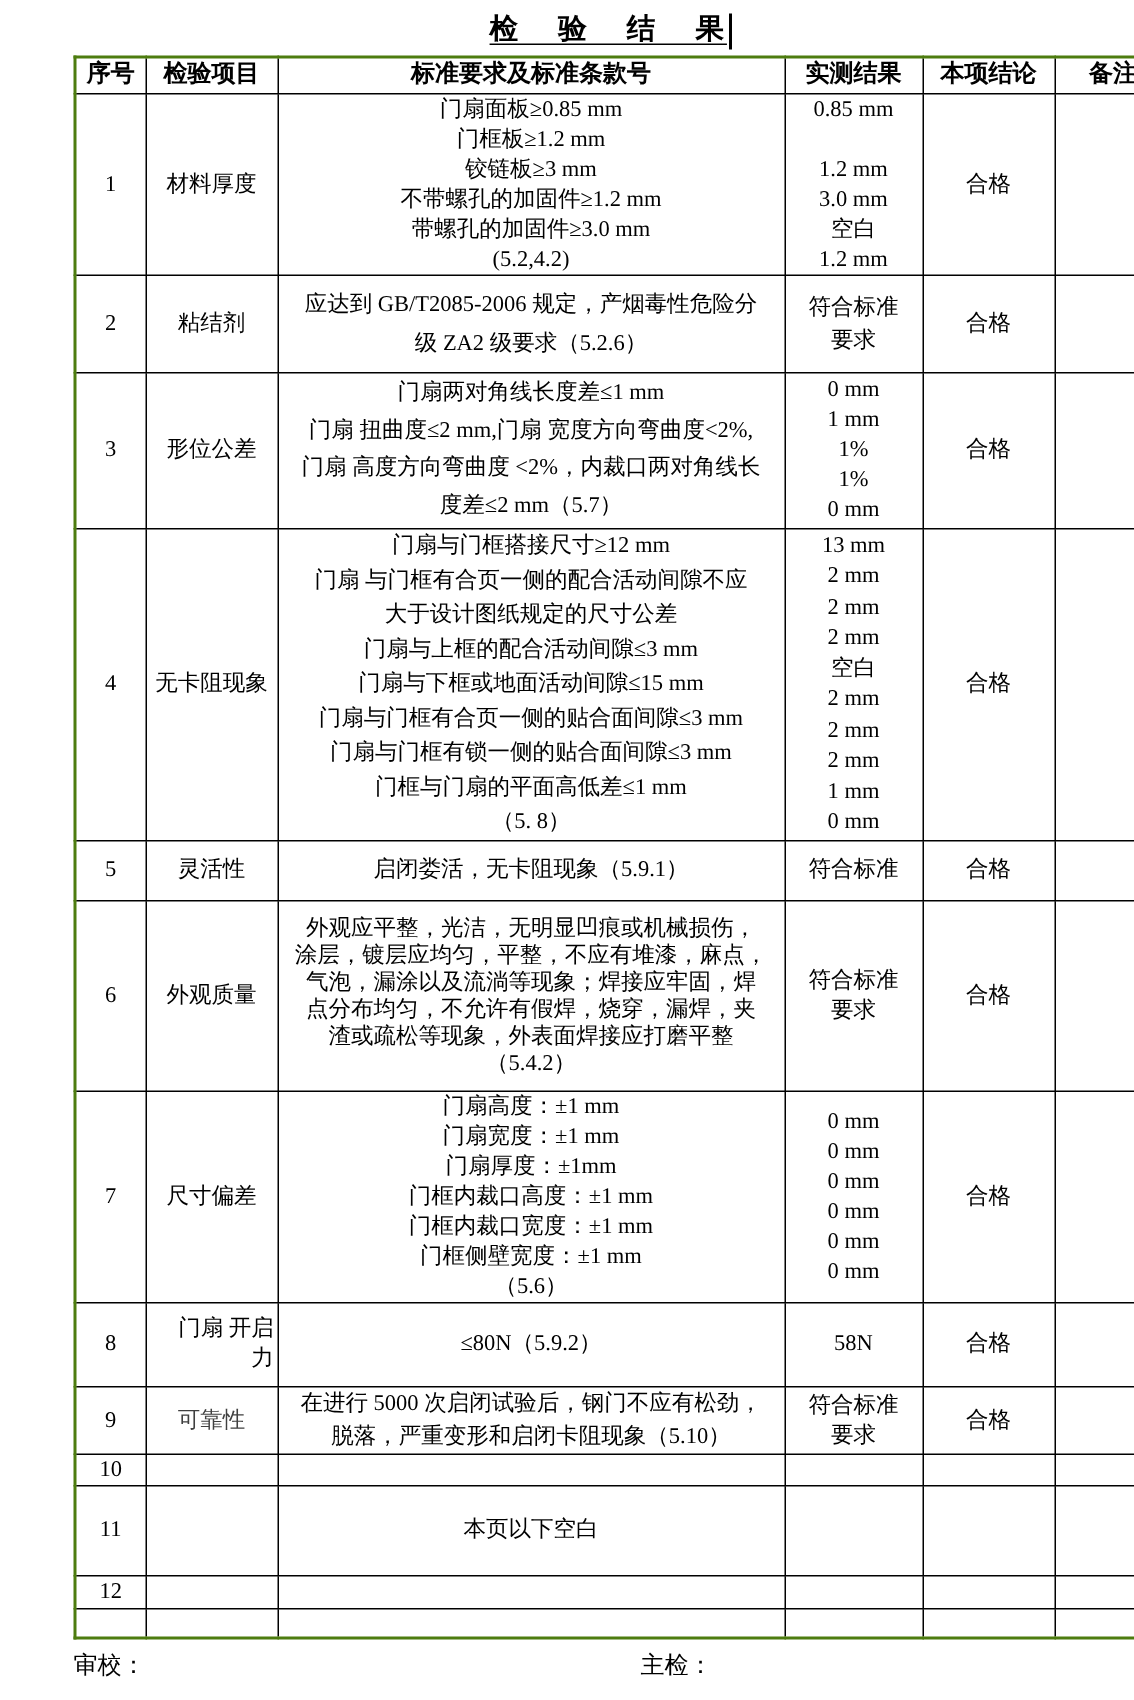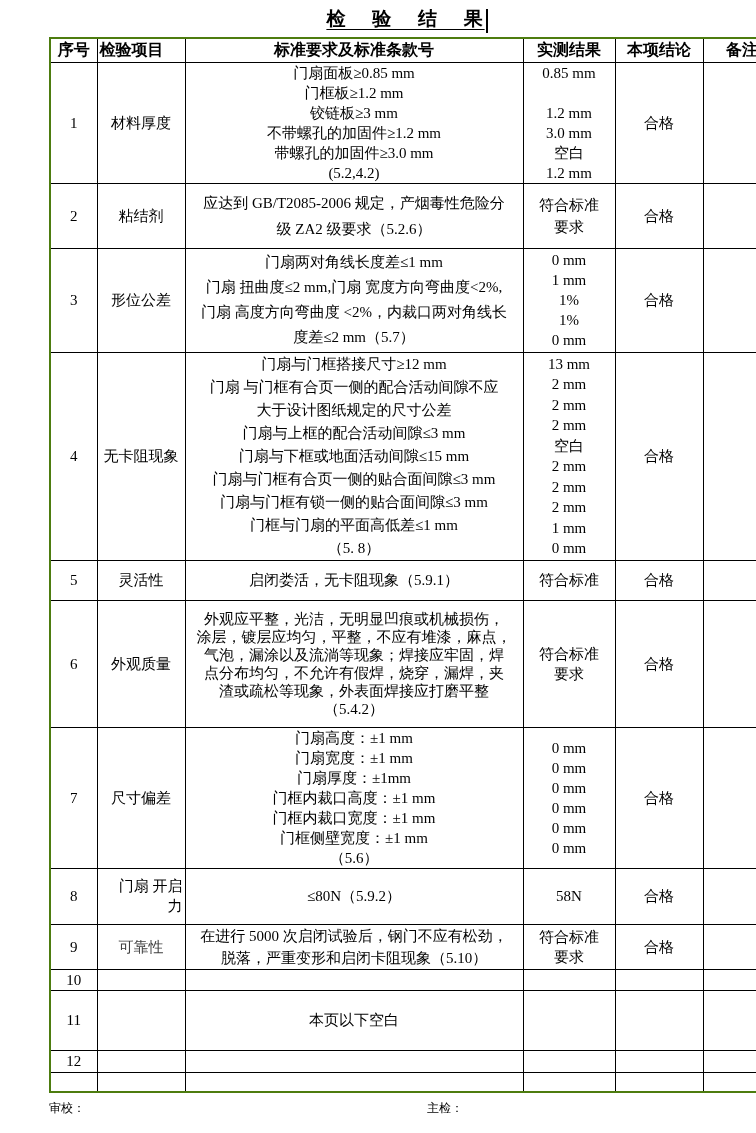--- a/index.html
+++ b/index.html
@@ -30,21 +30,21 @@
     white-space:pre-line;overflow:hidden;
     font-size:15px;line-height:20px;
   }
   .results th{font-weight:bold;font-size:16px;line-height:18px;white-space:nowrap;}
   
   tr.r2 .std{line-height:26px;} tr.r2 .meas{line-height:22px;}
   tr.r3 .std{line-height:25px;} tr.r3 .meas{line-height:20px;}
   tr.r4 .std{line-height:23px;} tr.r4 .meas{line-height:20.5px;}
   tr.r6 .std{line-height:18px;}
   tr.r9 .std{line-height:22px;}
-  .footer-label{position:absolute;font-size:12px;}
+  .footer-label{position:absolute;font-size:16px;}
   .footer-left{left:20px;top:1100px;}
   .footer-right{left:398px;top:1100px;}
 </style>
 </head>
 <body>
 
 <div class="page">
 
   <div class="title-wrap">
     <span class="title">检 验 结 果</span><span class="cursor"></span>
@@ -55,21 +55,21 @@
       <col style="width:47px">
         <col style="width:88px">
         <col style="width:338px">
       <col style="width:92px">
         <col style="width:88px">
         <col style="width:58px">
     </colgroup>
     <tbody>
         <tr class="r0" style="height:24px">
       <th>序号</th>
-      <th style="text-align:left">检验项目</th>
+      <th style="text-align:center">检验项目</th>
       <th>标准要求及标准条款号</th>
       <th>实测结果</th>
       <th>本项结论</th>
       <th style="text-align:right">备注</th>
     </tr>
     <tr class="r1" style="height:120px">
       <td>1</td>
       <td>材料厚度</td>
       <td class="std">门扇面板≥0.85 mm
 门框板≥1.2 mm

